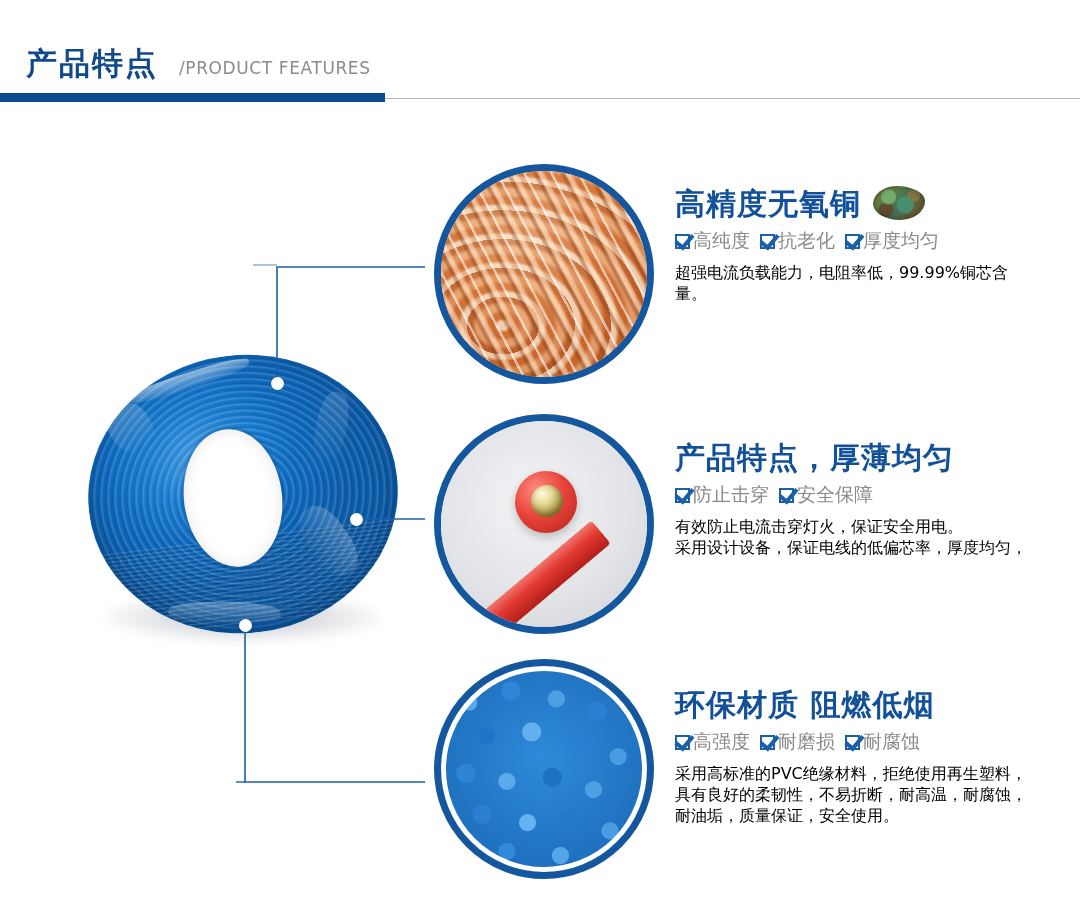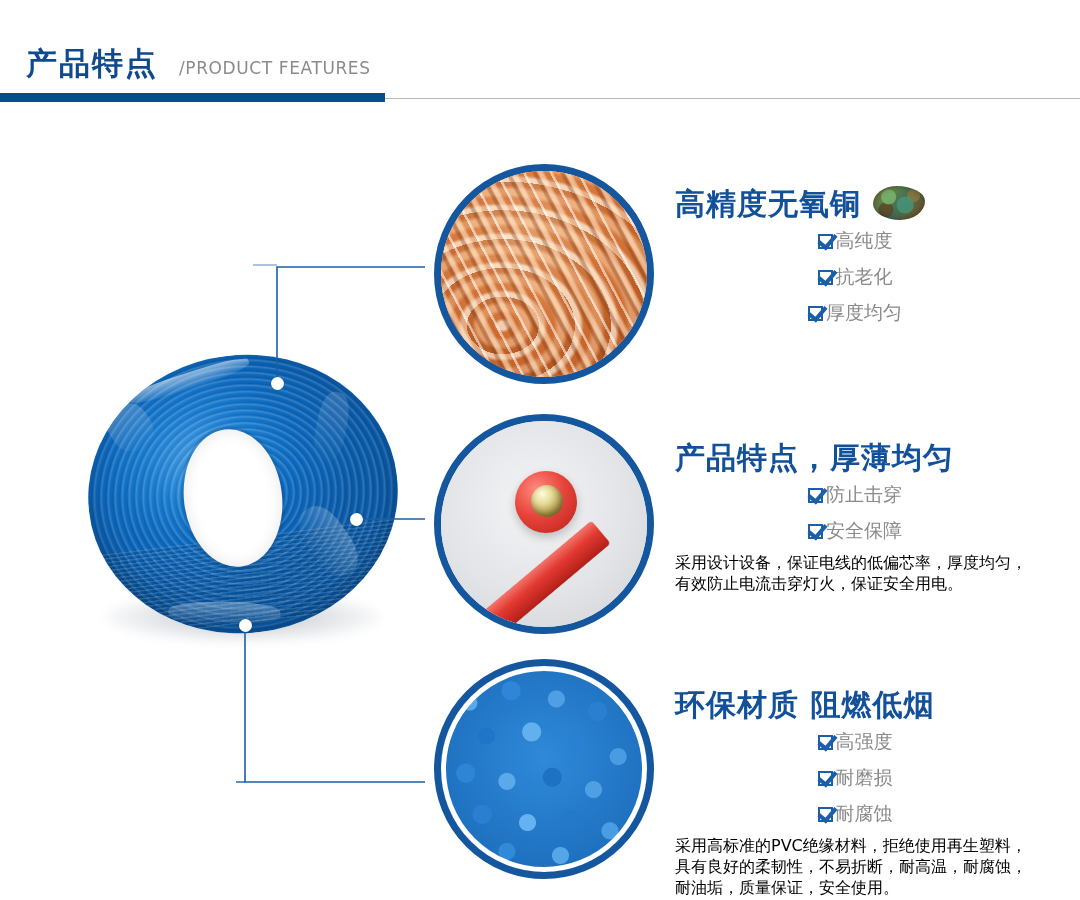--- a/index.html
+++ b/index.html
@@ -284,21 +284,20 @@
       linear-gradient(135deg, #7c6a3a 0%, #5f7f4a 30%, #3f6f58 55%, #6b5a32 80%, #4a5f3a 100%);
     box-shadow: inset 0 0 6px rgba(0,0,0,0.4);
     vertical-align: middle;
   }
   .tag-row {
     display: flex;
     align-items: center;
     margin: 0 0 9px 0;
     gap: 10px;
     flex-wrap: wrap;
-    flex-direction: column;
   }
   .tag {
     display: flex;
     align-items: center;
     font-size: 19px;
     color: #8a8a8a;
     white-space: nowrap;
   }
   .checkbox {
     position: relative;
@@ -386,20 +385,21 @@
       <span class="checkbox"></span>
       <span>抗老化</span>
     </span>
     <span class="tag">
       <span class="checkbox"></span>
       <span>厚度均匀</span>
     </span>
   </div>
   <p class="feature-desc">
     </p>
+    <div>超强电流负载能力，电阻率低，99.99%铜芯含量。</div>
   <p></p>
 </div>
 
 <div class="circle" style="left:434px; top:414px;">
   <div class="circle-inner">
     <div class="redwire-photo">
       <div class="redwire-shaft"></div>
       <div class="redwire-head"></div>
       <div class="redwire-core"></div>
     </div>
@@ -414,22 +414,22 @@
       <span class="checkbox"></span>
       <span>防止击穿</span>
     </span>
     <span class="tag">
       <span class="checkbox"></span>
       <span>安全保障</span>
     </span>
   </div>
   <p class="feature-desc">
     </p>
+    <div>有效防止电流击穿灯火，保证安全用电。</div>
     <div>采用设计设备，保证电线的低偏芯率，厚度均匀，</div>
-    <div>有效防止电流击穿灯火，保证安全用电。</div>
   <p></p>
 </div>
 
 <div class="circle" style="left:434px; top:659px;">
   <div class="circle-inner">
     <div class="pellets-photo"></div>
     <div class="pellets-ring-gap"></div>
   </div>
 </div>
 <div class="feature-text" style="left:675px; top:688px;">

